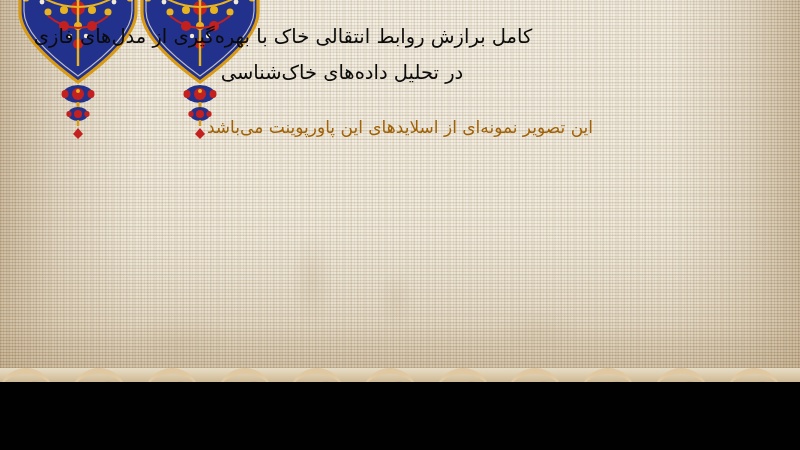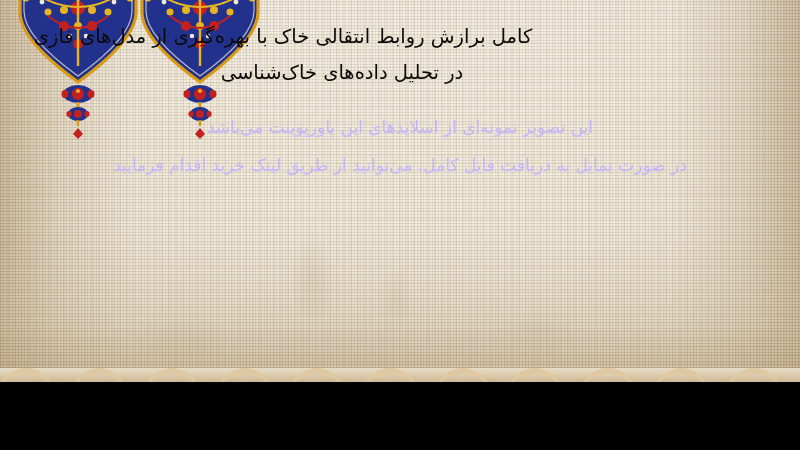--- a/index.html
+++ b/index.html
@@ -129,21 +129,21 @@
   .title-line.l1 { padding-right: 118px; }
   .title-line.l2 { }
 
   .body-block {
     position: absolute;
     top: 108px;
     left: 0;
     width: 800px;
     text-align: center;
     direction: rtl;
-    color: #c4b5fd;
+    color: #a16207;
     font-size: 17px;
     line-height: 38px;
     font-weight: 500;
     z-index: 6;
   }
   .body-line { display: block; white-space: nowrap; }
 
   
   .fringe-zone {
     position: absolute;
@@ -370,21 +370,20 @@
     </svg>
   </div>
 
   <div class="title-block">
     <span class="title-line l1">کامل برازش روابط انتقالی خاک با بهره‌گیری از مدل‌های فازی</span>
     <span class="title-line l2">در تحلیل داده‌های خاک‌شناسی</span>
   </div>
 
   <div class="body-block">
     <span class="body-line">این تصویر نمونه‌ای از اسلایدهای این پاورپوینت می‌باشد</span>
-    <span class="body-line">در صورت تمایل به دریافت فایل کامل، می‌توانید از طریق لینک خرید اقدام فرمایید</span>
   </div>
 
   <div class="fringe-zone">
     <div class="fringe-band"></div>
     <div id="tassels">
         <div class="tassel" style="left: 16.3636px;">
           <div class="arc"></div>
           <div class="knot" style="left: 12px; top: 12px; width: 13px; height: 12px; transform: rotate(-18deg);"></div>
           <div class="knot" style="left: 8px; top: 21px; width: 15px; height: 13px; transform: rotate(12deg);"></div>
           <div class="knot" style="left: 10px; top: 31px; width: 16px; height: 14px; transform: rotate(-8deg);"></div>

